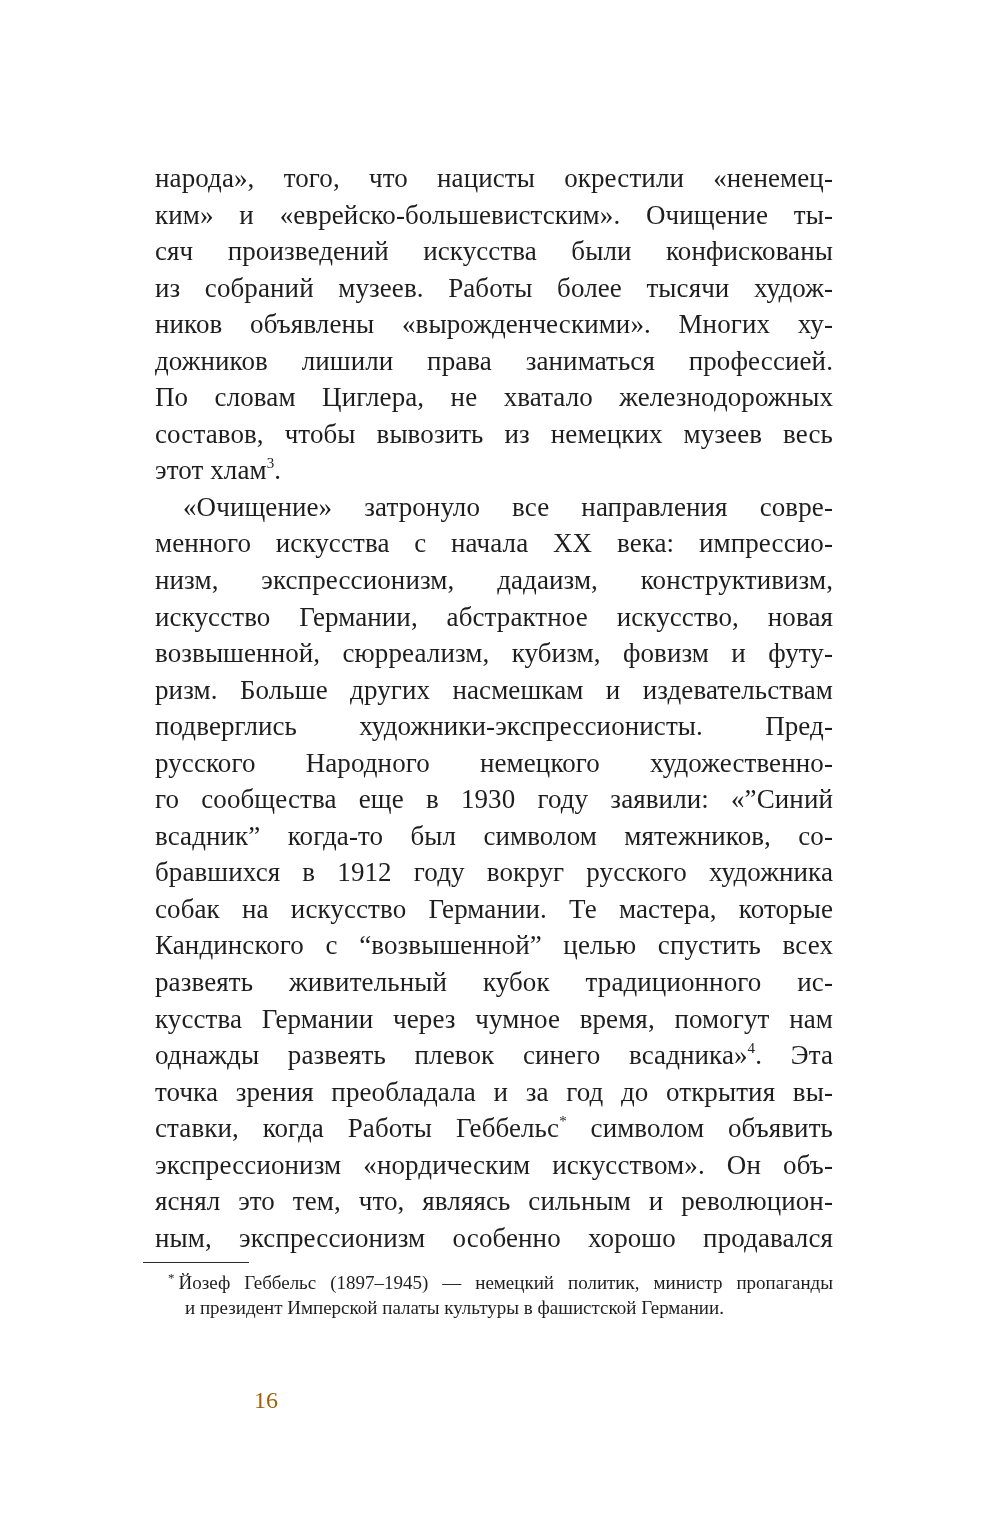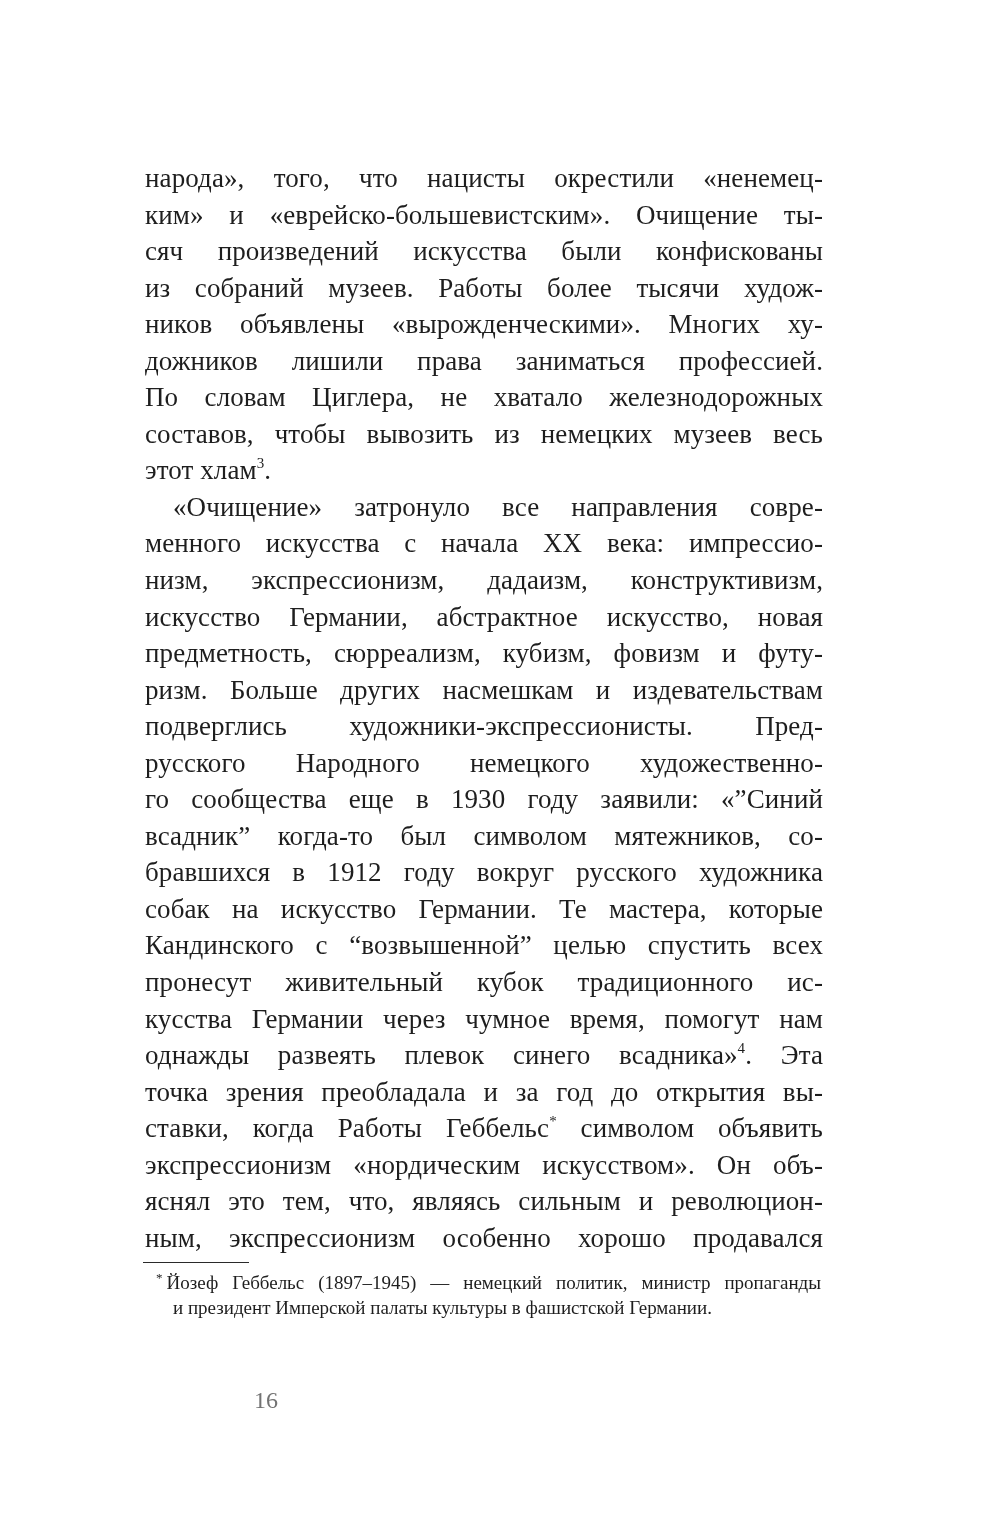--- a/index.html
+++ b/index.html
@@ -10,21 +10,21 @@
     body {
       width: 1000px;
       height: 1518px;
       position: relative;
       overflow: hidden;
       font-family: "Liberation Serif", "DejaVu Serif", serif;
       color: #1e1e1e;
     }
     .page {
       position: absolute;
-      left: 145px;
+      left: 155px;
       top: 160px;
       width: 678px;
     }
     .body-text {
       margin: 0;
       padding: 0;
     }
     .line {
       display: block;
       height: 36.55px;
@@ -49,21 +49,21 @@
     .footnote-rule {
       position: absolute;
       left: 143px;
       top: 1262px;
       width: 106px;
       height: 0;
       border-top: 1.5px solid #2a2a2a;
     }
     .footnotes {
       position: absolute;
-      left: 156px;
+      left: 168px;
       top: 1270px;
       width: 665px;
       font-size: 19px;
     }
     .fn-line {
       display: block;
       height: 25px;
       line-height: 25px;
       white-space: nowrap;
       text-align: justify;
@@ -81,21 +81,21 @@
       vertical-align: 7px;
       line-height: 0;
       margin-right: 4px;
     }
     .page-number {
       position: absolute;
       left: 254px;
       top: 1385px;
       font-size: 24px;
       line-height: 30px;
-      color: #737373;
+      color: #a16207;
     }
   </style>
 </head>
 <body>
 
 <div class="page">
   <div class="body-text">
     <span class="line">народа», того, что нацисты окрестили «ненемец-</span>
     <span class="line">ким» и «еврейско-большевистским». Очищение ты-</span>
     <span class="line">сяч произведений искусства были конфискованы</span>
@@ -105,30 +105,30 @@
     <span class="line">По словам Циглера, не хватало железнодорожных</span>
     <span class="line">составов, чтобы вывозить из немецких музеев весь</span>
     <span class="line last"><span>этот хлам</span><sup>3</sup><span>.</span></span>
   </div>
 
   <div class="body-text">
     <span class="line indent">«Очищение» затронуло все направления совре-</span>
     <span class="line">менного искусства с начала XX века: импрессио-</span>
     <span class="line">низм, экспрессионизм, дадаизм, конструктивизм,</span>
     <span class="line">искусство Германии, абстрактное искусство, новая</span>
-    <span class="line">предметность, сюрреализм, кубизм, фовизм и футу-</span>
+    <span class="line">возвышенной, сюрреализм, кубизм, фовизм и футу-</span>
     <span class="line">ризм. Больше других насмешкам и издевательствам</span>
     <span class="line">подверглись художники-экспрессионисты. Пред-</span>
     <span class="line">русского Народного немецкого художественно-</span>
     <span class="line">го сообщества еще в 1930 году заявили: «”Синий</span>
     <span class="line">всадник” когда-то был символом мятежников, со-</span>
     <span class="line">бравшихся в 1912 году вокруг русского художника</span>
     <span class="line">собак на искусство Германии. Те мастера, которые</span>
     <span class="line">Кандинского с “возвышенной” целью спустить всех</span>
-    <span class="line">пронесут живительный кубок традиционного ис-</span>
+    <span class="line">развеять живительный кубок традиционного ис-</span>
     <span class="line">кусства Германии через чумное время, помогут нам</span>
     <span class="line"><span>однажды развеять плевок синего всадника»</span><sup>4</sup><span>. Эта</span></span>
     <span class="line">точка зрения преобладала и за год до открытия вы-</span>
     <span class="line"><span>ставки, когда Работы Геббельс</span><sup>*</sup><span> символом объявить</span></span>
     <span class="line">экспрессионизм «нордическим искусством». Он объ-</span>
     <span class="line">яснял это тем, что, являясь сильным и революцион-</span>
     <span class="line">ным, экспрессионизм особенно хорошо продавался</span>
   </div>
 </div>
 

